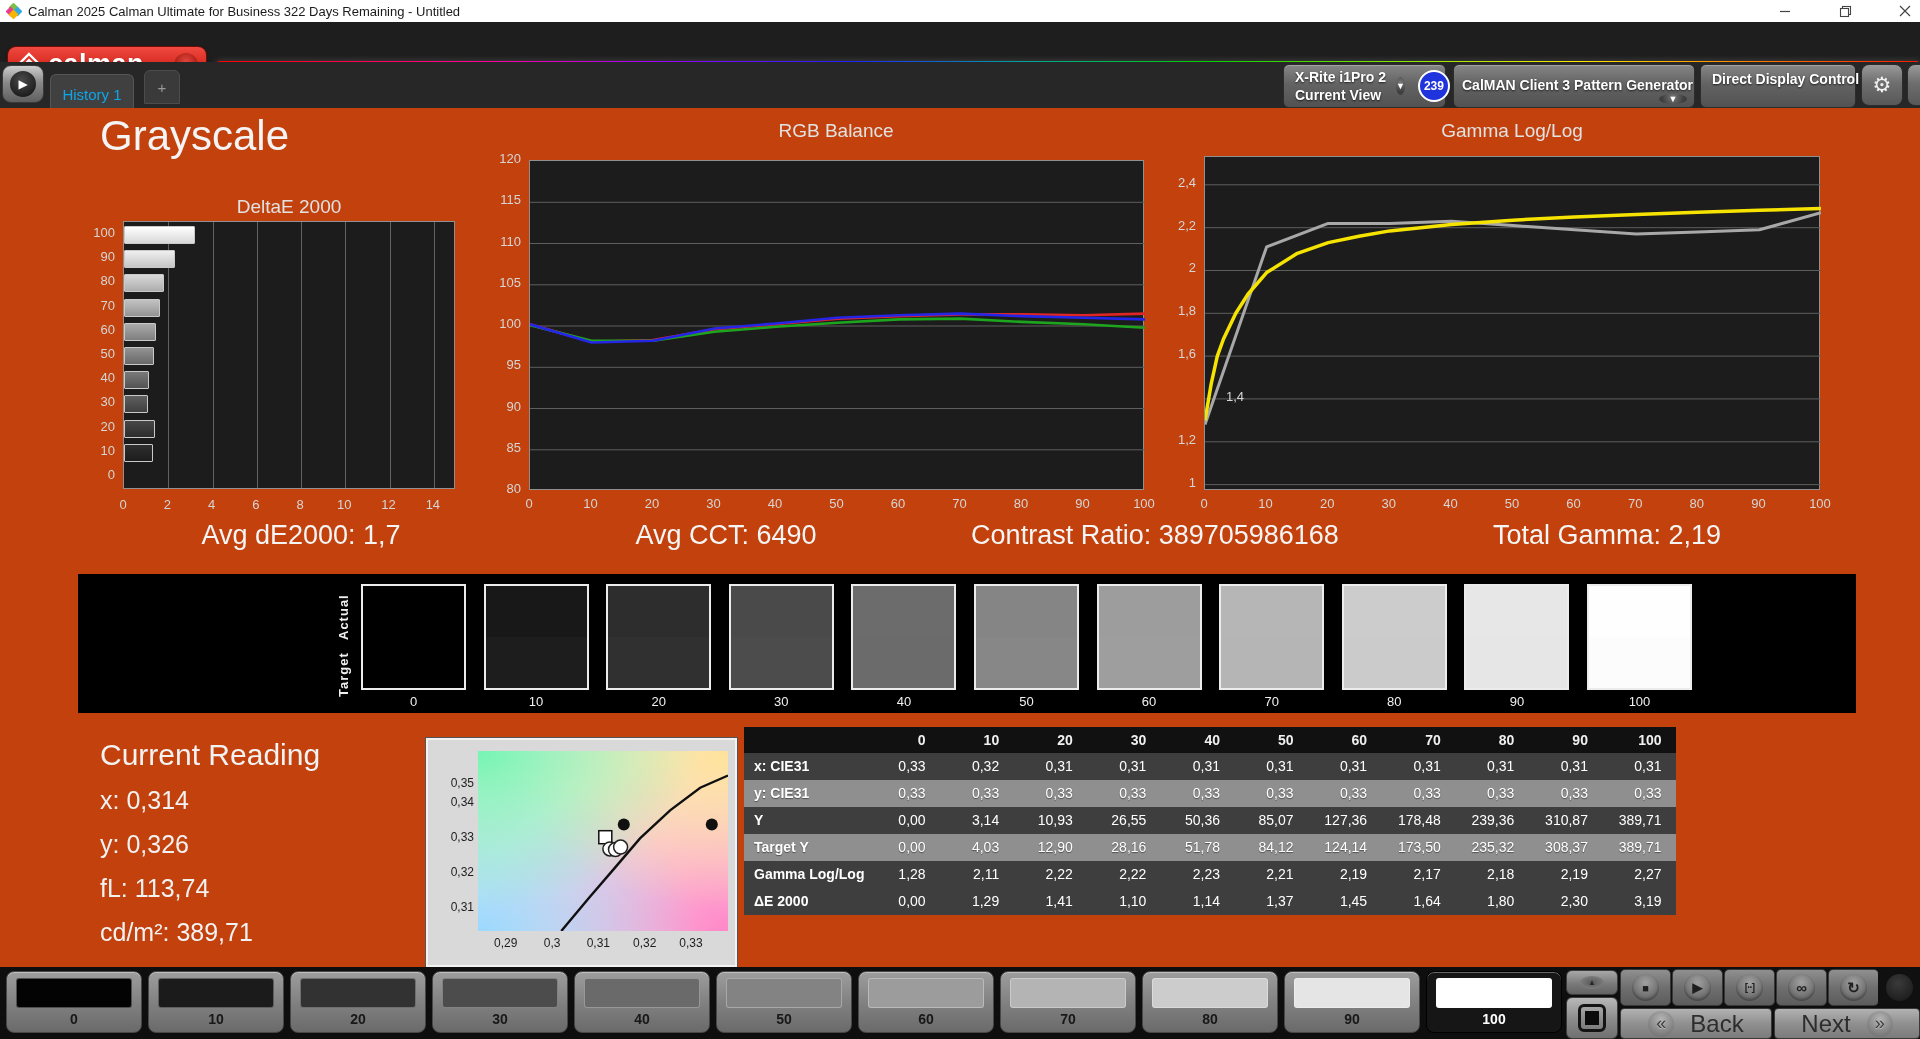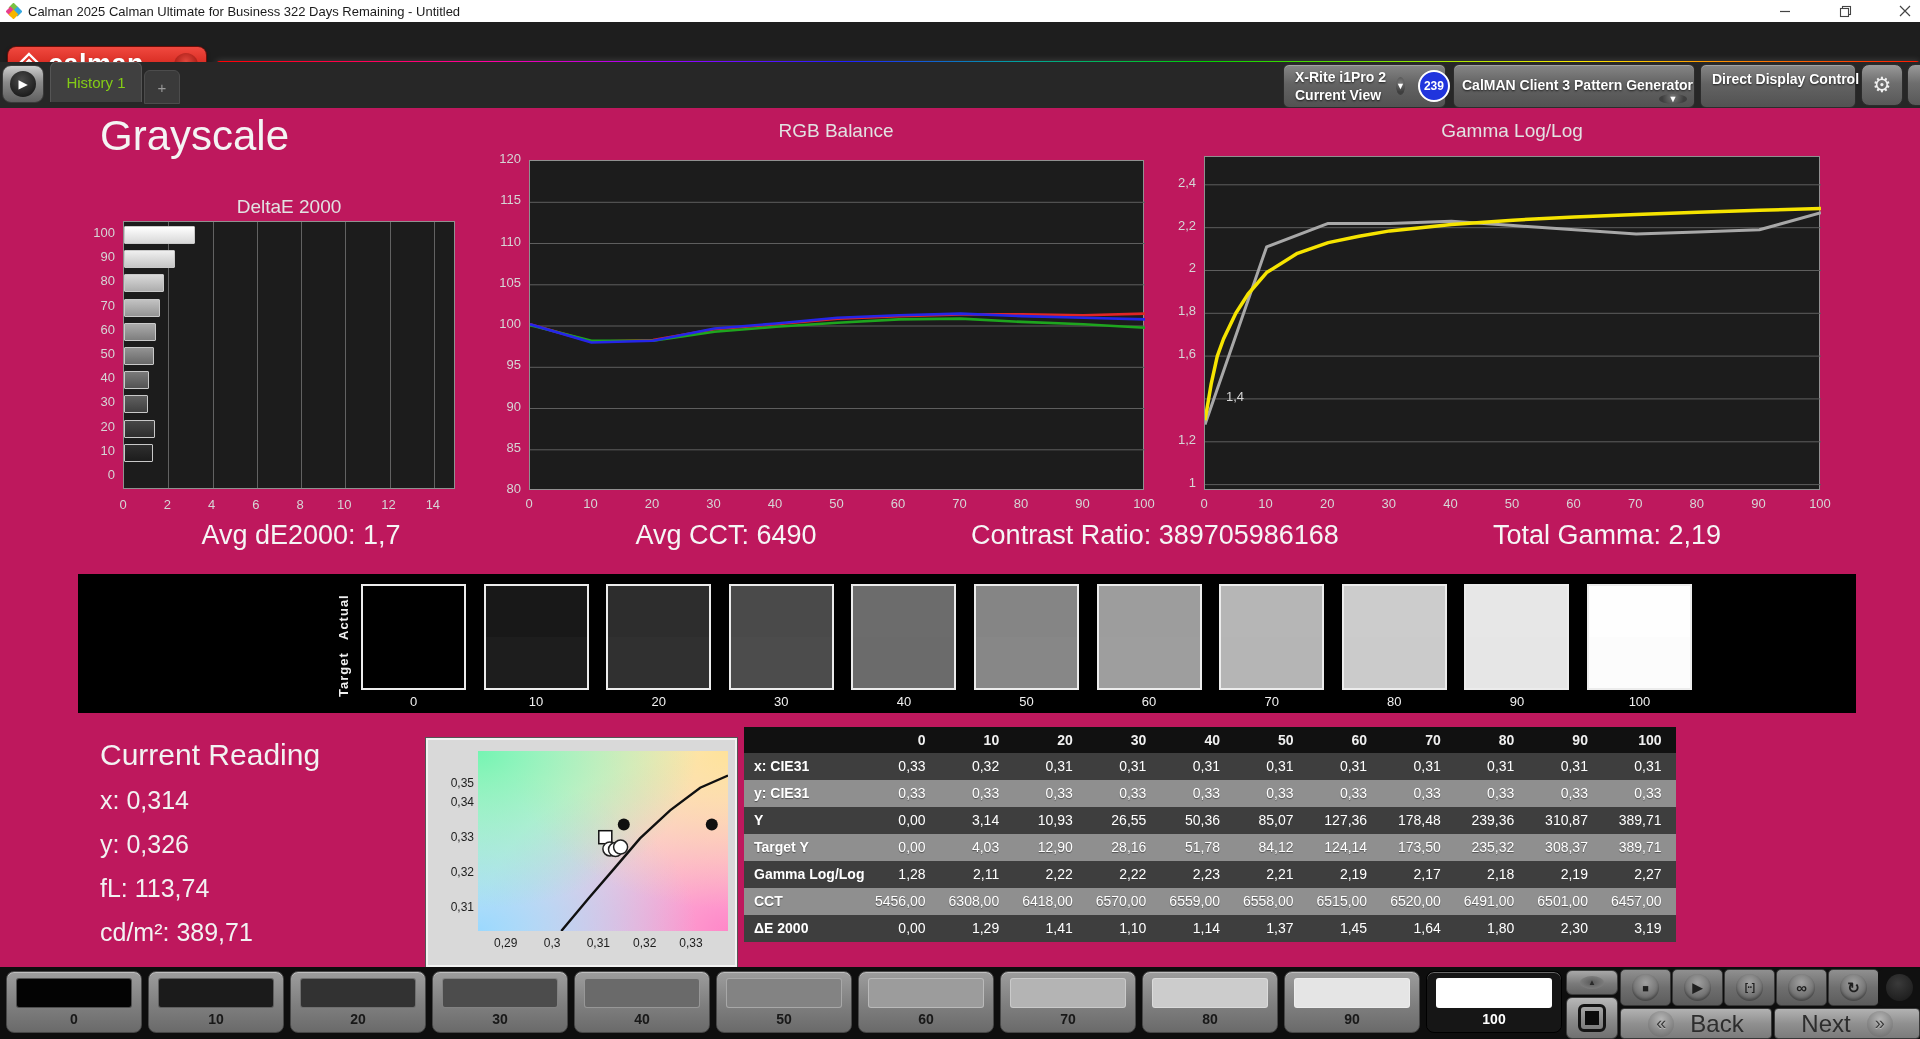--- a/index.html
+++ b/index.html
@@ -30,22 +30,22 @@
               box-shadow:0 0 7px rgba(255,255,255,.18); }
 
   
   #tabrow { position:absolute; left:0; top:62px; width:1920px; height:46px; background:#272727; }
   #panel-arrow { position:absolute; left:2px; top:3px; width:42px; height:38px; border-radius:9px;
                  background:linear-gradient(180deg,#cfcfcf,#8a8a8a 45%,#5f5f5f); border:1px solid #3a3a3a;
                  display:flex; align-items:center; justify-content:center; }
   #panel-arrow .circ { width:26px; height:26px; border-radius:50%;
                  background:radial-gradient(circle at 45% 35%, #4a4a4a, #1d1d1d 75%);
                  color:#fff; font-size:12px; display:flex; align-items:center; justify-content:center; }
-  #tab-history { position:absolute; left:50px; top:0; width:92px; height:40px; background:#404040;
-                 border:1px solid #555; border-bottom:none; border-radius:6px 6px 0 0; color:#84cc16;
+  #tab-history { position:absolute; left:50px; top:12px; width:84px; height:40px; background:#404040;
+                 border:1px solid #555; border-bottom:none; border-radius:6px 6px 0 0; color:#0ea5e9;
                  font-size:15px; display:flex; align-items:center; justify-content:center; }
   #tab-add { position:absolute; left:144px; top:8px; width:36px; height:34px; background:#3a3a3a;
              border:1px solid #4c4c4c; border-radius:6px 6px 0 0; color:#9a9a9a; font-size:15px;
              display:flex; align-items:center; justify-content:center; }
 
   
   .mbtn { position:absolute; top:2px; height:44px; border-radius:6px; border:1px solid #2c2c2c;
           background:linear-gradient(180deg,#868686,#636363 45%,#525252);
           box-shadow:inset 0 1px 0 rgba(255,255,255,.25); display:flex; align-items:center; color:#fff; }
   .mbar { width:5px; align-self:stretch; margin:3px 0 3px 3px; border-radius:2px; }
@@ -56,21 +56,21 @@
           color:#fff; font-size:9px; display:flex; align-items:center; justify-content:center; }
   .mdivider { width:1px; align-self:stretch; margin:3px 0; background:#3a3a3a; }
   .badge { width:32px; height:32px; border-radius:50%; background:#2034dd; border:2px solid #fff;
            color:#fff; font-size:12px; font-weight:bold; display:flex; align-items:center;
            justify-content:center; margin:0 6px; flex:none; }
   .sqbtn { position:absolute; top:2px; width:42px; height:42px; border-radius:8px; border:1px solid #2c2c2c;
            background:linear-gradient(180deg,#9a9a9a,#6e6e6e 45%,#585858); color:#f0f0f0;
            display:flex; align-items:center; justify-content:center; font-size:21px; }
 
   
-  #main { position:absolute; left:0; top:108px; width:1920px; height:859px; background:#be185d; }
+  #main { position:absolute; left:0; top:108px; width:1920px; height:859px; background:#c2410c; }
   #page-title { position:absolute; left:100px; top:4px; font-size:42px; color:#f4f4f4; }
   .chart-title { position:absolute; font-size:19px; color:#e2e2e2; text-align:center; width:260px; }
   .plot { position:absolute; background:#1c1c1c; border:1px solid #909090; }
   .vgrid { position:absolute; top:0; bottom:0; width:1px; background:#626262; }
   .debar { position:absolute; left:0; height:18px; border:1px solid #c9c9c9; border-radius:1px; }
   .ticklabel { position:absolute; font-size:13px; color:#d6d6d6; text-align:center; }
   .stat { position:absolute; top:412px; font-size:27px; color:#f5f5f5; text-align:center; white-space:nowrap; }
 
   
   #strip { position:absolute; left:78px; top:466px; width:1778px; height:139px; background:#000; }
@@ -444,34 +444,20 @@
         <div class="vcell">2,11</div>
         <div class="vcell">2,22</div>
         <div class="vcell">2,22</div>
         <div class="vcell">2,23</div>
         <div class="vcell">2,21</div>
         <div class="vcell">2,19</div>
         <div class="vcell">2,17</div>
         <div class="vcell">2,18</div>
         <div class="vcell">2,19</div>
         <div class="vcell">2,27</div>
-      </div>
-      <div class="trow tlight">
-        <div class="rowlabel">CCT</div>
-        <div class="vcell">5456,00</div>
-        <div class="vcell">6308,00</div>
-        <div class="vcell">6418,00</div>
-        <div class="vcell">6570,00</div>
-        <div class="vcell">6559,00</div>
-        <div class="vcell">6558,00</div>
-        <div class="vcell">6515,00</div>
-        <div class="vcell">6520,00</div>
-        <div class="vcell">6491,00</div>
-        <div class="vcell">6501,00</div>
-        <div class="vcell">6457,00</div>
       </div>
       <div class="trow tdark">
         <div class="rowlabel">ΔE 2000</div>
         <div class="vcell">0,00</div>
         <div class="vcell">1,29</div>
         <div class="vcell">1,41</div>
         <div class="vcell">1,10</div>
         <div class="vcell">1,14</div>
         <div class="vcell">1,37</div>
         <div class="vcell">1,45</div>

